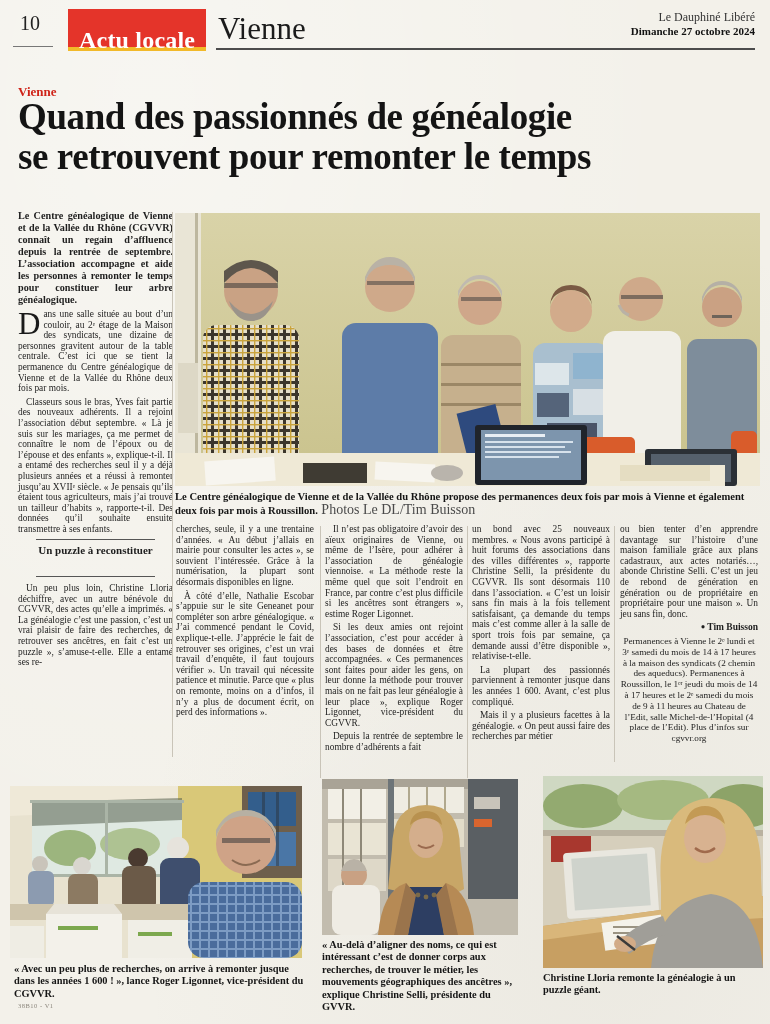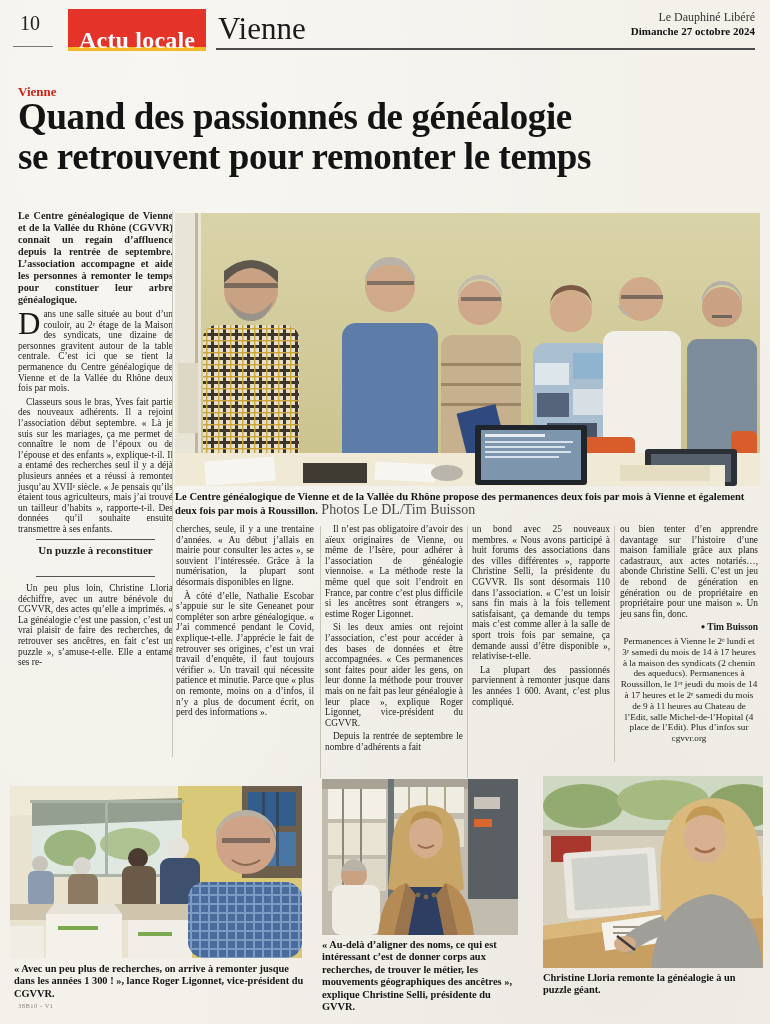--- a/index.html
+++ b/index.html
@@ -209,20 +209,21 @@
     <p class="ind">À côté d’elle, Nathalie Escobar s’appuie sur le site Geneanet pour compléter son arbre généalogique. « J’ai commencé pendant le Covid, explique-t-elle. J’apprécie le fait de retrouver ses origines, c’est un vrai travail d’enquête, il faut toujours vérifier ». Un travail qui nécessite patience et minutie. Parce que « plus on remonte, moins on a d’infos, il n’y a plus de document écrit, on perd des informations ».</p>
   </div>
   <div class="abs col ncol col3">
     <p class="ind">Il n’est pas obligatoire d’avoir des aïeux originaires de Vienne, ou même de l’Isère, pour adhérer à l’association de généalogie viennoise. « La méthode reste la même quel que soit l’endroit en France, par contre c’est plus difficile si les ancêtres sont étrangers », estime Roger Ligonnet.</p>
     <p class="ind">Si les deux amies ont rejoint l’association, c’est pour accéder à des bases de données et être accompagnées. « Ces permanences sont faites pour aider les gens, on leur donne la méthode pour trouver mais on ne fait pas leur généalogie à leur place », explique Roger Ligonnet, vice-président du CGVVR.</p>
     <p class="ind">Depuis la rentrée de septembre le nombre d’adhérents a fait</p>
   </div>
   <div class="abs col ncol col4">
     <p>un bond avec 25 nouveaux membres. « Nous avons participé à huit forums des associations dans des villes différentes », rapporte Christine Selli, la présidente du CGVVR. Ils sont désormais 110 dans l’association. « C’est un loisir sans fin mais à la fois tellement satisfaisant, ça demande du temps mais c’est comme aller à la salle de sport trois fois par semaine, ça demande aussi d’être disponible », relativise-t-elle.</p>
     <p class="ind">La plupart des passionnés parviennent à remonter jusque dans les années 1 600. Avant, c’est plus compliqué.</p>
+    <p class="ind">Mais il y a plusieurs facettes à la généalogie. « On peut aussi faire des recherches par métier</p>
   </div>
   <div class="abs col ncol col5">
     <p>ou bien tenter d’en apprendre davantage sur l’histoire d’une maison familiale grâce aux plans cadastraux, aux actes notariés…, abonde Christine Selli. C’est un jeu de rebond de génération en génération ou de propriétaire en propriétaire pour une maison ». Un jeu sans fin, donc.</p>
     <p class="byline">Tim Buisson</p>
     <p class="info">Permanences à Vienne le 2ᵉ lundi et 3ᵉ samedi du mois de 14 à 17 heures à la maison des syndicats (2 chemin des aqueducs). Permanences à Roussillon, le 1ᵉʳ jeudi du mois de 14 à 17 heures et le 2ᵉ samedi du mois de 9 à 11 heures au Chateau de l’Edit, salle Michel-de-l’Hopital (4 place de l’Edit). Plus d’infos sur cgvvr.org</p>
   </div>
 
   <div class="abs photo photo-bl">
     <svg width="292" height="172" viewBox="0 0 292 172">
       <rect width="292" height="172" fill="#e8e2cf"></rect>
@@ -259,21 +260,21 @@
       <rect x="128" y="146" width="34" height="4" fill="#7ca84e"></rect>
       <rect x="0" y="140" width="34" height="32" fill="#efede4"></rect>
 
       <rect x="178" y="96" width="114" height="76" rx="16" fill="url(#check)"></rect>
       <circle cx="236" cy="58" r="30" fill="#cfa387"></circle>
       <path d="M206 52 q6 -22 30 -22 q24 0 30 22 l0 -8 q-10 -20 -30 -20 q-20 0 -30 20z" fill="#b7b0a3"></path>
       <rect x="212" y="52" width="48" height="5" fill="#3a3a3a" opacity=".55"></rect>
       <path d="M222 74 q14 10 28 0" stroke="#8a6a52" stroke-width="2" fill="none"></path>
     </svg>
   </div>
-  <div class="abs bcap caption-bl">« Avec un peu plus de recherches, on arrive à remonter jusque dans les années 1 300 ! », lance Roger Ligonnet, vice-président du CGVVR.</div>
+  <div class="abs bcap caption-bl">« Avec un peu plus de recherches, on arrive à remonter jusque dans les années 1 600 ! », lance Roger Ligonnet, vice-président du CGVVR.</div>
 
   <div class="abs photo photo-bm">
     <svg width="196" height="156" viewBox="0 0 196 156">
       <rect width="196" height="156" fill="#c2bcae"></rect>
       <rect x="0" y="0" width="196" height="10" fill="#a9a396"></rect>
       <rect x="6" y="10" width="58" height="30" fill="#f2efe6"></rect>
       <rect x="6" y="44" width="58" height="32" fill="#e9e4d4"></rect>
       <rect x="6" y="80" width="58" height="32" fill="#ded8c8"></rect>
       <rect x="20" y="10" width="2" height="102" fill="#8e8878"></rect>
       <rect x="38" y="10" width="2" height="102" fill="#8e8878"></rect>

